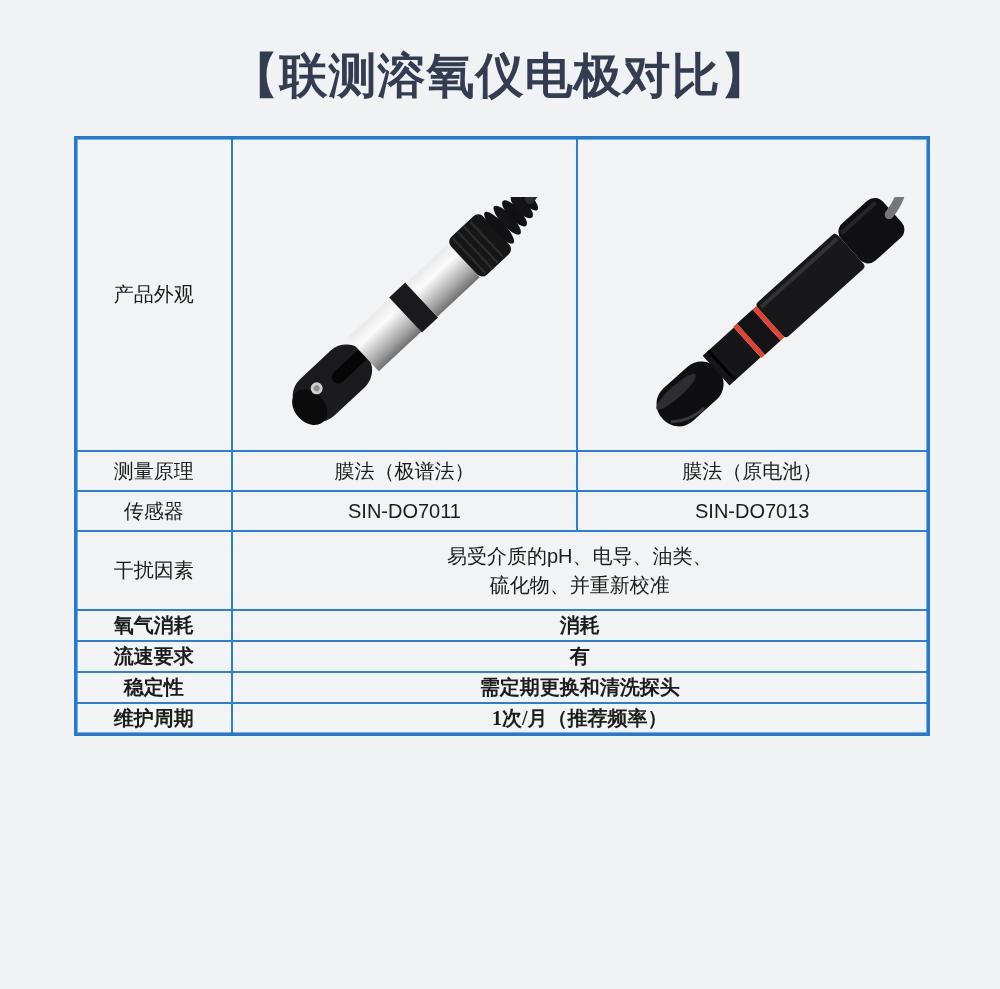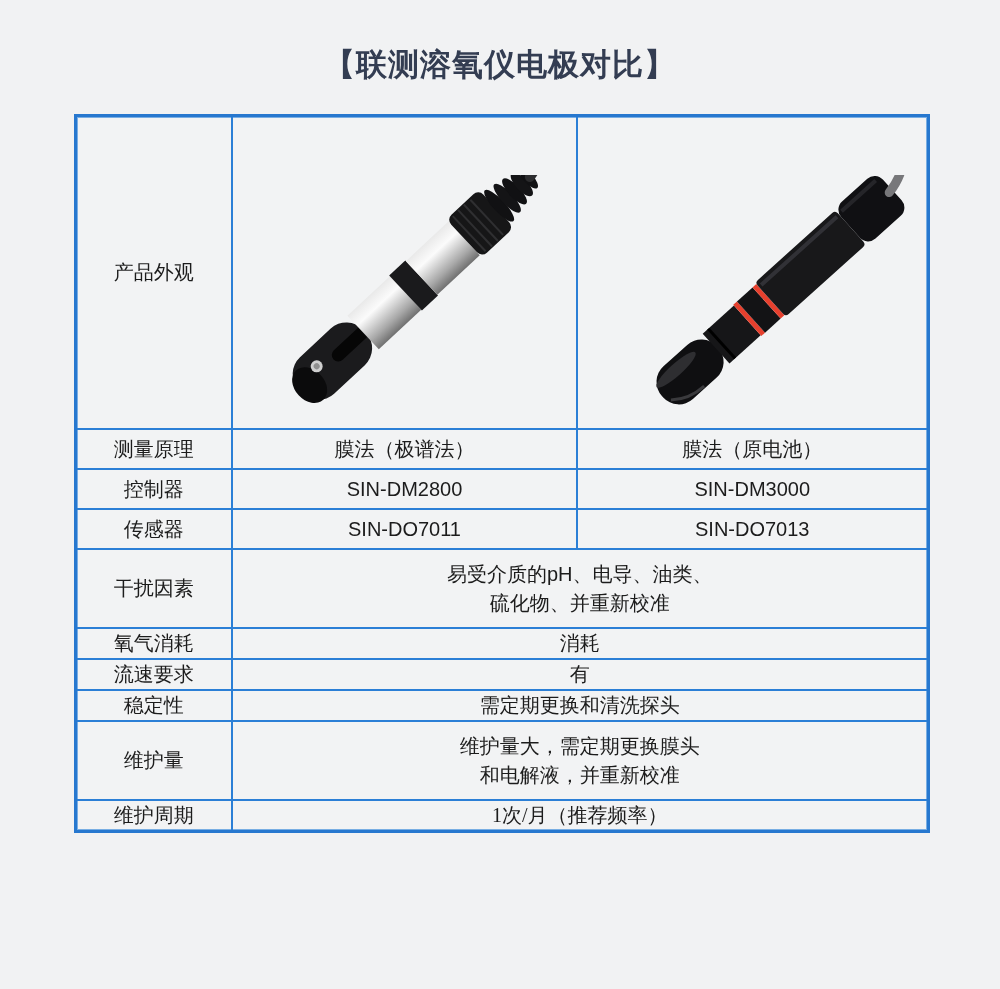--- a/index.html
+++ b/index.html
@@ -6,21 +6,21 @@
   body{
     width:1000px;height:989px;
     background:#f1f2f3;
     font-family:"Liberation Sans","DejaVu Sans",sans-serif;
     color:#1c1c1c;
     overflow:hidden;
   }
   .page-title{
     text-align:center;
     padding-top:44px;
-    font-size:31px;
+    font-size:48px;
     font-weight:bold;
     color:#333d52;
     letter-spacing:1px;
   }
   .table-wrap{
     width:853px;
     margin:28px auto 0 auto;
   }
   table.cmp{
     border-collapse:collapse;
@@ -37,21 +37,21 @@
     white-space:pre-line;
     line-height:29px;
     margin-left:36px;
   }
   table.cmp{border:3px solid #2778cf; box-shadow:0 0 0 1px #79aee3 inset;}
   col.c-label{width:157px;}
   col.c-left{width:345px;}
   col.c-right{width:351px;}
   tr.row-product{height:253px;}
   tr.row-s{height:40px;}
-  tr.row-s2{height:19px;}
+  tr.row-s2{height:19px;font-weight:bold;}
   tr.row-m{height:61px;}
   tr.row-l{height:79px;}
   td.img-cell{padding:0;}
   td.num{font-family:"Liberation Serif","DejaVu Serif",serif;font-size:21px;}
   .probe-box{width:100%;height:253px;display:block;}
   .probe-box svg{display:block;}
 </style>
 </head>
 <body>
 
@@ -138,25 +138,20 @@
       </span>
     </td>
   </tr>
 
   <tr class="row-s">
     <td>测量原理</td>
     <td>膜法（极谱法）</td>
     <td>膜法（原电池）</td>
   </tr>
 
-  <tr class="row-s">
-    <td>控制器</td>
-    <td>SIN-DM2800</td>
-    <td>SIN-DM3000</td>
-  </tr>
 
   <tr class="row-s">
     <td>传感器</td>
     <td>SIN-DO7011</td>
     <td>SIN-DO7013</td>
   </tr>
 
 
   <tr class="row-l">
     <td>干扰因素</td>
@@ -173,25 +168,20 @@
     <td>流速要求</td>
     <td colspan="2">有</td>
   </tr>
 
   <tr class="row-s2">
     <td>稳定性</td>
     <td colspan="2">需定期更换和清洗探头</td>
   </tr>
 
 
-  <tr class="row-l">
-    <td>维护量</td>
-    <td colspan="2">维护量大，需定期更换膜头
-和电解液，并重新校准</td>
-  </tr>
 
   <tr class="row-s2">
     <td>维护周期</td>
     <td colspan="2" class="num">1次/月（推荐频率）</td>
   </tr>
 
 
 
 </tbody>
     </table>

